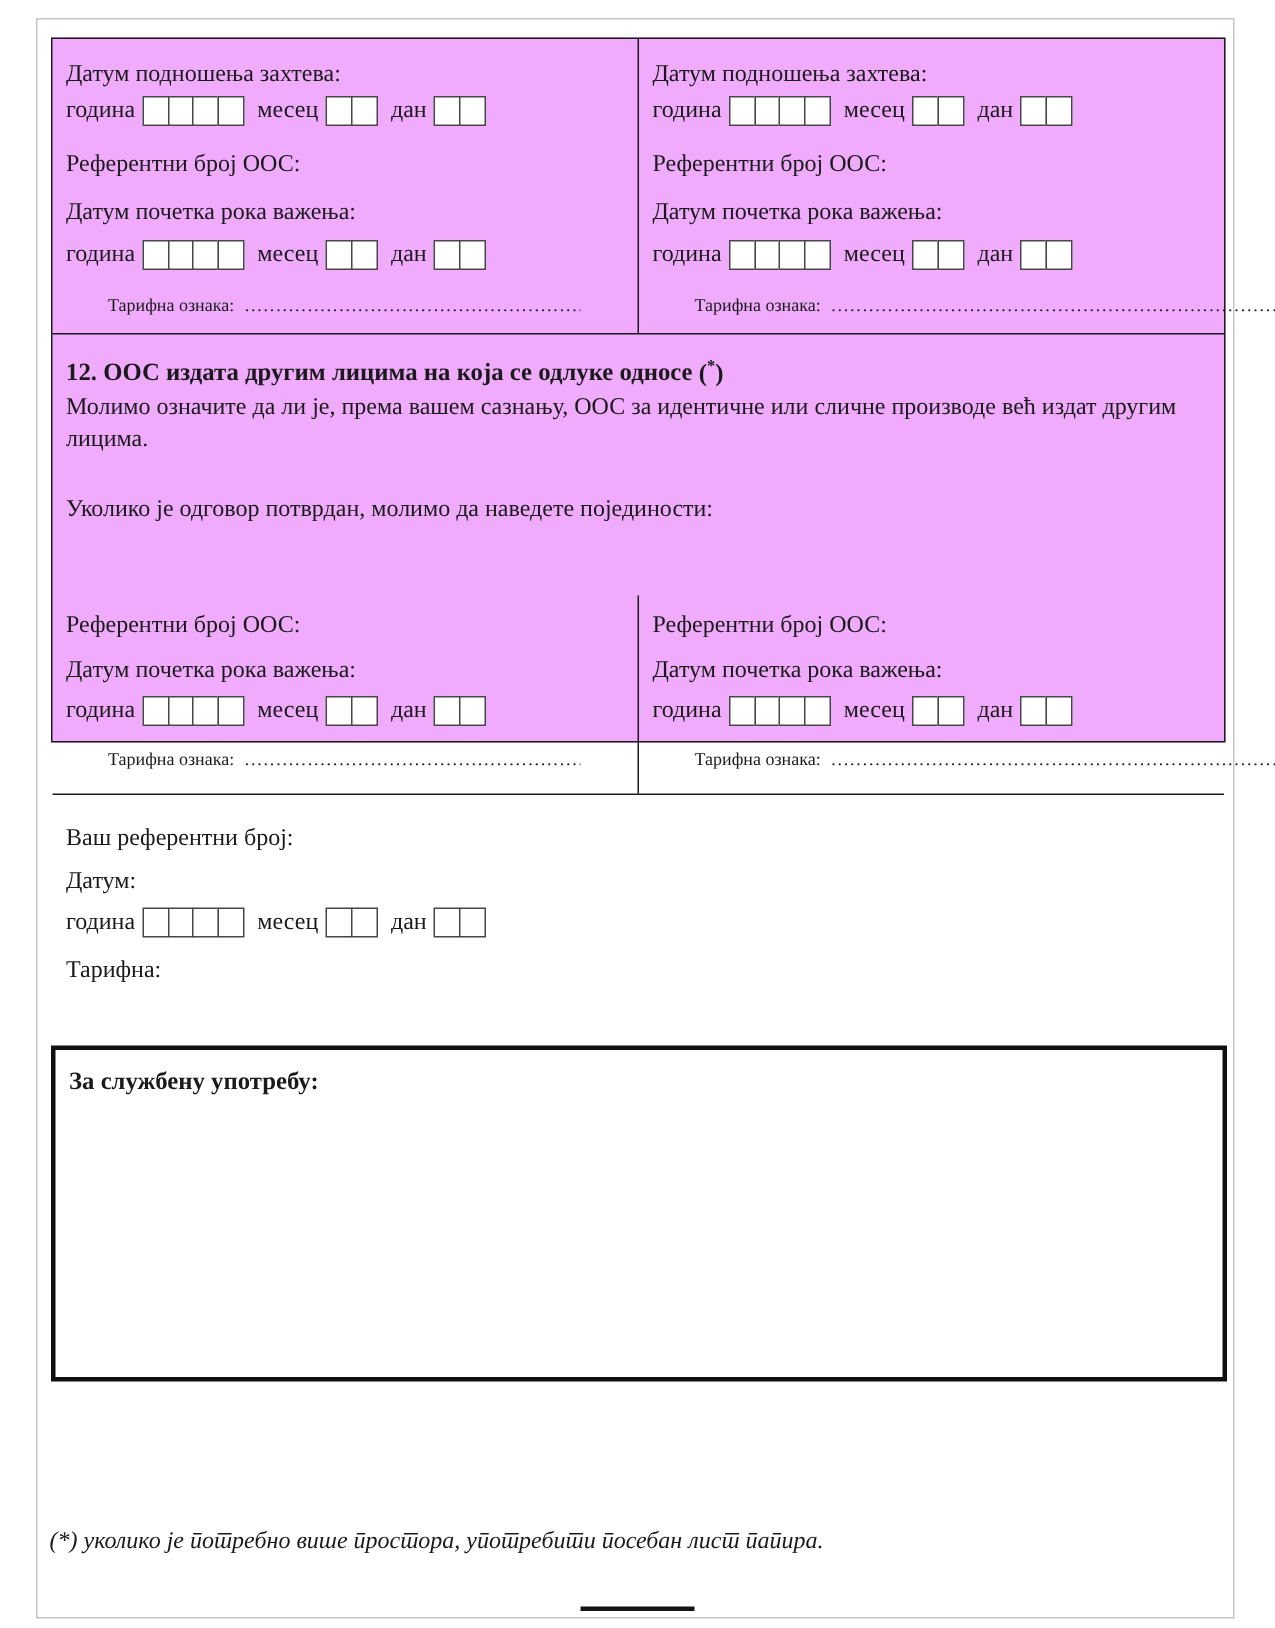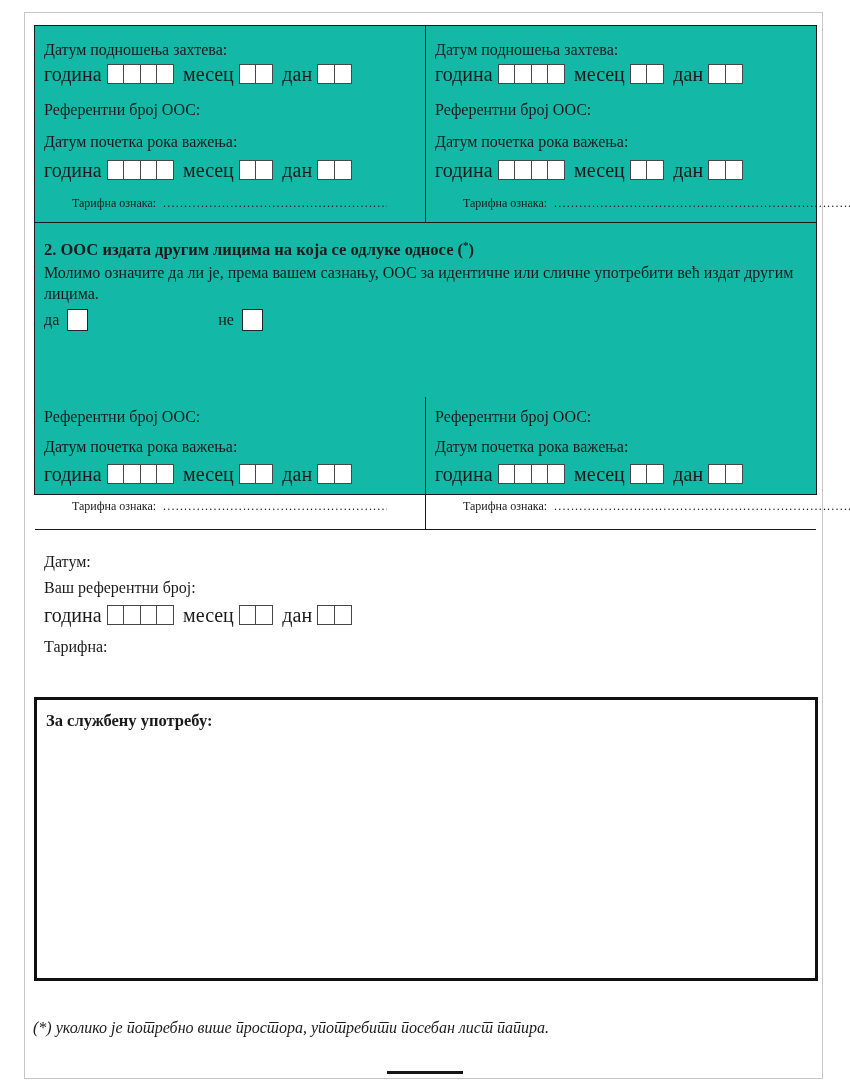--- a/index.html
+++ b/index.html
@@ -9,33 +9,33 @@
     font-family: "Liberation Serif", "DejaVu Serif", serif;
     color: #1a1a1a;
   }
   .page-frame {
     position: absolute; left: 24px; top: 12px; width: 799px; height: 1067px;
     border: 1px solid #c6c6c6; pointer-events: none;
   }
   
   .form-table {
     position: absolute; left: 34px; top: 25px; width: 783px; height: 470px;
-    border: 1.8px solid #1b1b1b; background: #14b8a6;
+    border: 1.8px solid #1b1b1b; background: #f0abfc;
   }
   .row1 {
     height: 197px; border-bottom: 1.6px solid #1b1b1b;
     display: grid; grid-template-columns: 391px 1fr;
   }
   .col-divider { border-right: 1.6px solid #1b1b1b; }
   .cellpad { padding: 14px 10px 0 9px; }
   .fline { font-size: 16px; line-height: 19px; white-space: nowrap; }
 
   
   .date-row { display: flex; align-items: center; height: 22px; }
-  .dlabel { font-size: 20px; margin-right: 5px; white-space: nowrap; }
+  .dlabel { font-size: 16px; margin-right: 5px; white-space: nowrap; }
   .cells { display: flex; margin-right: 9px; }
   .cell {
     width: 18px; height: 20px; border: 1.5px solid #474747;
     background: #fff; margin-left: -1.5px;
   }
   .cells .cell:first-child { margin-left: 0; }
 
   
   .tariff-line { display: flex; font-size: 12px; line-height: 20px; overflow: hidden; margin-left: 28px; }
   .tariff-dots {
@@ -68,21 +68,21 @@
   .mt7  { margin-top: 7px; }
   .mt8  { margin-top: 8px; }
   .mt10 { margin-top: 10px; }
   .mt11 { margin-top: 11px; }
   .mt12 { margin-top: 12px; }
   .mt13 { margin-top: 13px; }
   .mt15 { margin-top: 15px; }
 
   
   .official-box {
-    position: absolute; left: 34px; top: 697px; width: 784px; height: 284px;
+    position: absolute; left: 34px; top: 697px; width: 784px; height: 224px;
     border: 3px solid #101010; background: #fff;
   }
   .official-title { margin: 10px 9px 0; font-size: 16.5px; font-weight: bold; line-height: 21px; }
 
   
   .footnote {
     position: absolute; left: 33px; top: 1018px;
     font-size: 16px; font-style: italic; line-height: 20px; text-align: right;
   }
   .bottom-rule {
@@ -191,34 +191,27 @@
       </div>
       <div class="tariff-line mt12">
         <span>Тарифна ознака:</span>
         <span class="tariff-dots">.....................................................................................</span>
       </div>
     </div>
   </div>
 
   <div class="section12">
     <div class="s12-title">
-      <span>2. ООС издата другим лицима на која се одлуке односе</span>
+      <span>12. ООС издата другим лицима на која се одлуке односе</span>
       <span><span>(</span><sup>*</sup><span>)</span></span>
     </div>
-    <div class="s12-para">Молимо означите да ли је, према вашем сазнању, ООС за идентичне или сличне употребити већ издат другим лицима.</div>
-
-    <div class="yesno-row">
-      <span class="yn-label">да</span>
-      <span class="checkbox"></span>
-      <span class="no-group">
-        <span class="yn-label">не</span>
-        <span class="checkbox"></span>
-      </span>
-    </div>
-
+    <div class="s12-para">Молимо означите да ли је, према вашем сазнању, ООС за идентичне или сличне производе већ издат другим лицима.</div>
+
+
+    <div class="s12-follow">Уколико је одговор потврдан, молимо да наведете појединости:</div>
 
     <div class="subcols">
       <div class="subpad col-divider">
         <div class="fline">Референтни број ООС:</div>
         <div class="fline mt11">Датум почетка рока важења:</div>
         <div class="date-row mt7">
           <span class="dlabel">година</span>
           <span class="cells">
               <span class="cell"></span>
               <span class="cell"></span>
@@ -265,22 +258,22 @@
         </div>
         <div class="tariff-line mt11">
           <span>Тарифна ознака:</span>
           <span class="tariff-dots">.....................................................................................</span>
         </div>
       </div>
     </div>
   </div>
 
   <div class="section13">
+    <div class="fline mt7">Ваш референтни број:</div>
     <div class="fline mt10">Датум:</div>
-    <div class="fline mt7">Ваш референтни број:</div>
     <div class="date-row mt7">
       <span class="dlabel">година</span>
       <span class="cells">
           <span class="cell"></span>
           <span class="cell"></span>
           <span class="cell"></span>
           <span class="cell"></span>
         </span>
       <span class="dlabel">месец</span>
       <span class="cells">

